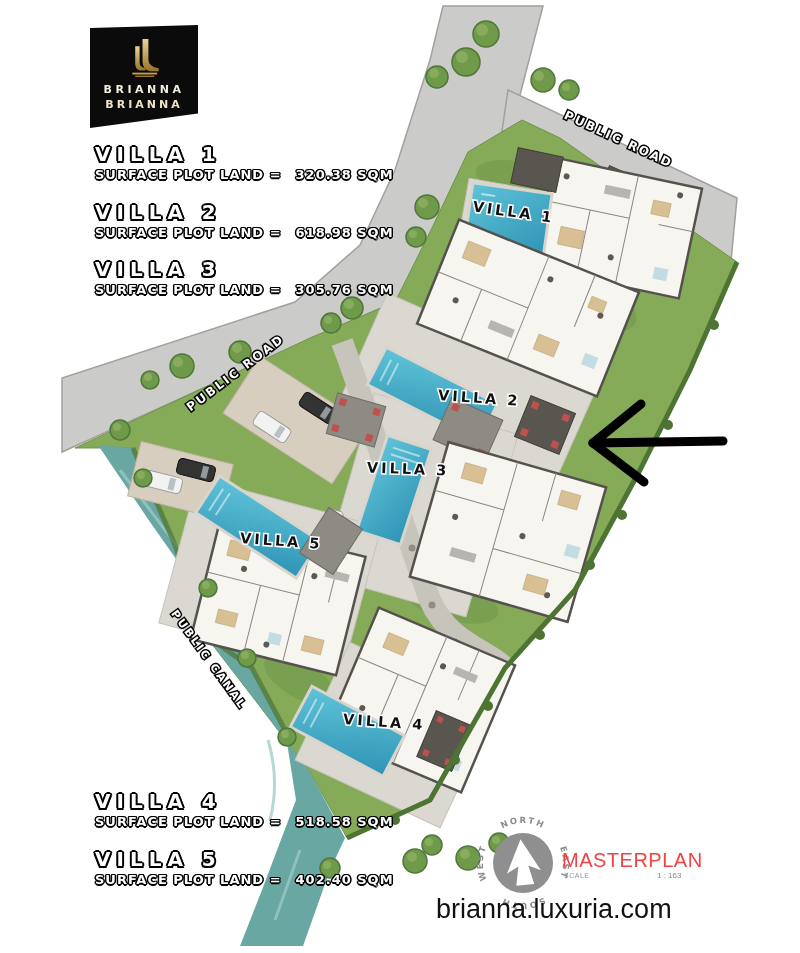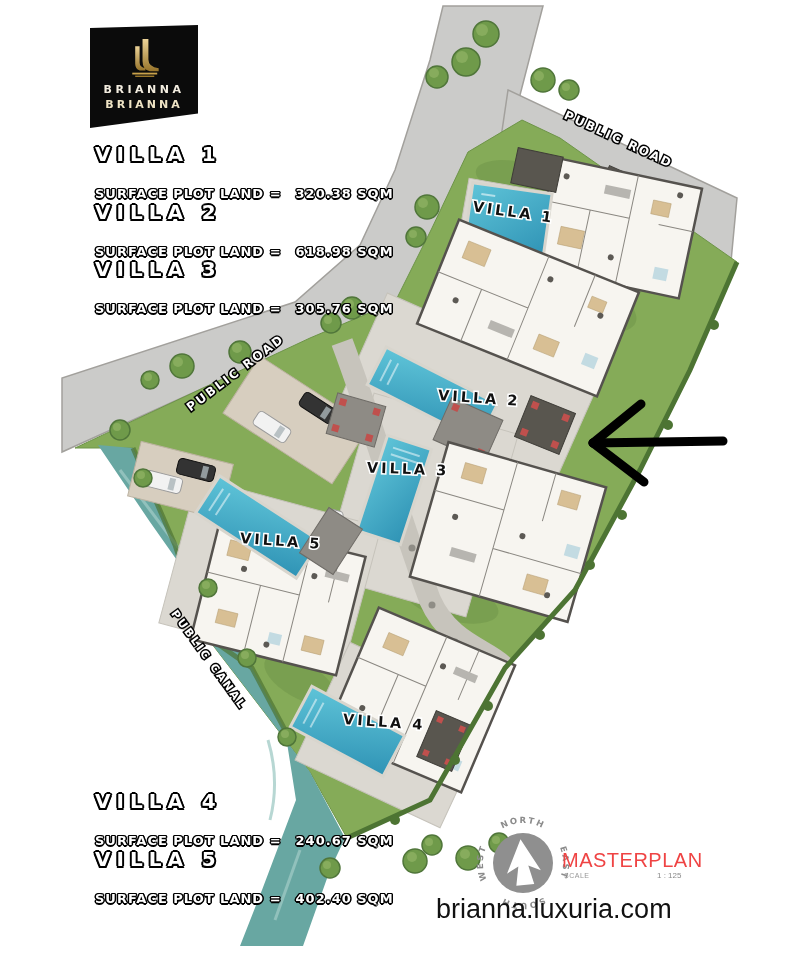--- a/index.html
+++ b/index.html
@@ -8,21 +8,21 @@
   
   .logo-box{position:absolute;left:90px;top:25px;width:108px;height:103px;background:#0b0b0b;
             clip-path:polygon(0 3%,100% 0,100% 86%,0 100%);display:flex;flex-direction:column;
             align-items:center;padding-top:10px;box-sizing:border-box;}
   .brand1{color:#f3ede0;font-size:11px;font-weight:700;letter-spacing:3.5px;margin-top:2px;}
   .brand2{color:#eee3c4;font-size:11px;font-weight:700;letter-spacing:3px;margin-top:2px;}
   .villa-entry{position:absolute;left:95px;white-space:nowrap;}
   .v-name{font-size:20px;font-weight:700;letter-spacing:6px;color:#fff;
     text-shadow:2px 0 0 #000,-2px 0 0 #000,0 2px 0 #000,0 -2px 0 #000,
                 1.5px 1.5px 0 #000,-1.5px 1.5px 0 #000,1.5px -1.5px 0 #000,-1.5px -1.5px 0 #000;}
-  .v-detail{font-size:13px;font-weight:700;letter-spacing:1px;color:#fff;margin-top:20px;
+  .v-detail{font-size:13px;font-weight:700;letter-spacing:1px;color:#fff;margin-top:1px;
     text-shadow:1.5px 0 0 #000,-1.5px 0 0 #000,0 1.5px 0 #000,0 -1.5px 0 #000,
                 1px 1px 0 #000,-1px 1px 0 #000,1px -1px 0 #000,-1px -1px 0 #000;}
   .v-area{margin-left:14px;}
   
   .masterplan{position:absolute;left:562px;top:849px;font-family:"Liberation Sans",sans-serif;
               font-size:20px;color:#ef4444;letter-spacing:.5px;}
   .scale-label{position:absolute;left:564px;top:872px;font-family:"Liberation Sans",sans-serif;
                font-size:7px;color:#979797;letter-spacing:.5px;}
   .scale-ratio{position:absolute;left:657px;top:871px;font-family:"Liberation Sans",sans-serif;
                font-size:8px;color:#8b8b8b;}
@@ -417,25 +417,25 @@
   <div class="villa-entry" style="top:200px">
     <div class="v-name">VILLA 2</div>
     <div class="v-detail"><span>SURFACE PLOT LAND =</span><span class="v-area">618.98 SQM</span></div>
   </div>
   <div class="villa-entry" style="top:257px">
     <div class="v-name">VILLA 3</div>
     <div class="v-detail"><span>SURFACE PLOT LAND =</span><span class="v-area">305.76 SQM</span></div>
   </div>
   <div class="villa-entry" style="top:789px">
     <div class="v-name">VILLA 4</div>
-    <div class="v-detail"><span>SURFACE PLOT LAND =</span><span class="v-area">240.67 SQM</span></div>
+    <div class="v-detail"><span>SURFACE PLOT LAND =</span><span class="v-area">518.58 SQM</span></div>
   </div>
   <div class="villa-entry" style="top:847px">
     <div class="v-name">VILLA 5</div>
     <div class="v-detail"><span>SURFACE PLOT LAND =</span><span class="v-area">402.40 SQM</span></div>
   </div>
 
   <div class="masterplan">MASTERPLAN</div>
   <div class="scale-label">SCALE</div>
-  <div class="scale-ratio">1 : 125</div>
+  <div class="scale-ratio">1 : 163</div>
   <div class="website">brianna.luxuria.com</div>
 
 </div>
 
 </body></html>

